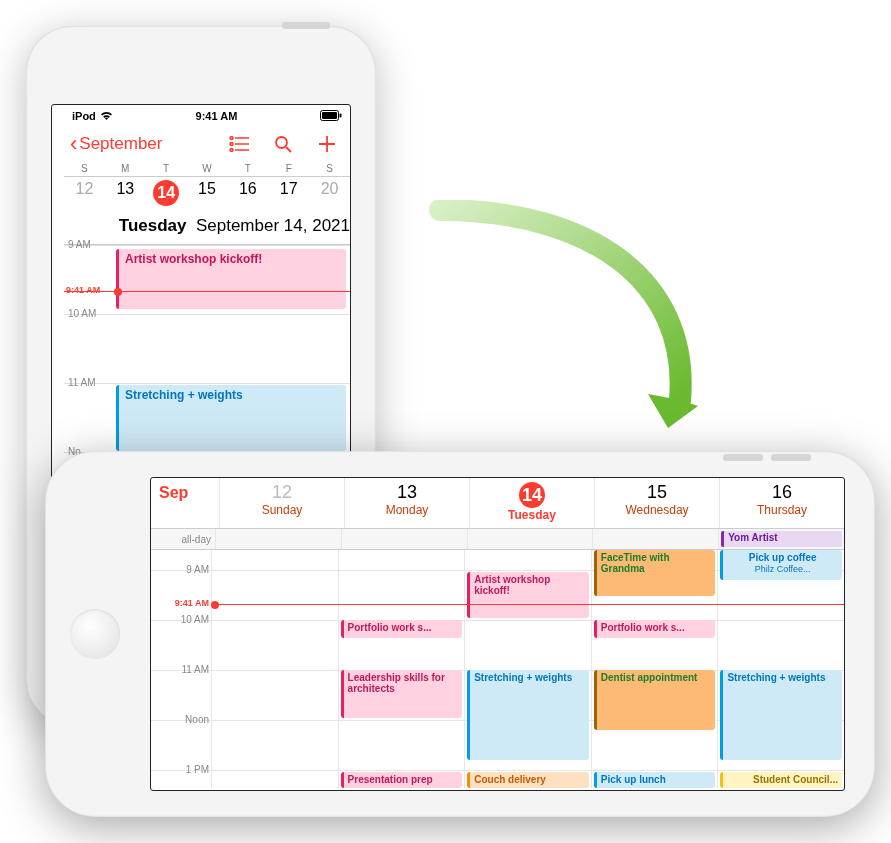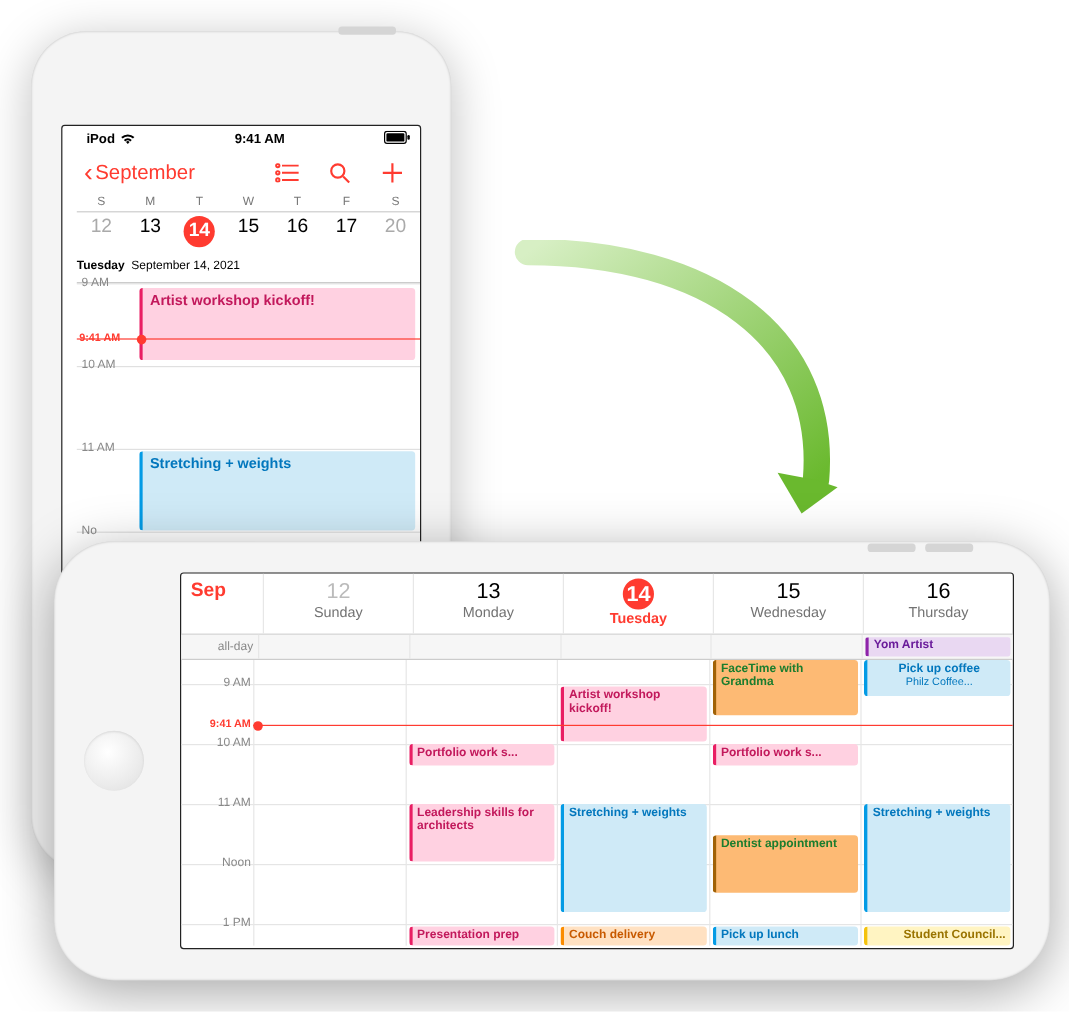--- a/index.html
+++ b/index.html
@@ -96,22 +96,22 @@
   .dates-row .today span {
     display:inline-flex; align-items:center; justify-content:center;
     width:26px; height:26px;
     border-radius:50%;
     background:#ff3b30;
     color:#fff;
     font-weight:600;
   }
 
   .full-date {
-    text-align:left;
-    font-size:10px;
+    text-align:right;
+    font-size:17px;
     padding:4px 0 8px 0;
     border-bottom:0.5px solid #ccc;
   }
   .full-date .dn { font-weight:600; }
 
   .day-grid-p { position:relative; height:380px; }
   .hour-row {
     position:relative;
     height:68px;
     border-top:0.5px solid #e0e0e0;
@@ -196,21 +196,21 @@
     font-size:16px; font-weight:700; color:#ff3b30;
   }
   .wh-day {
     flex:1;
     display:flex; flex-direction:column;
     align-items:center;
     border-left:0.5px solid #e7e7e7;
     padding-top:4px;
   }
   .wh-day .num { font-size:18px; color:#bbb; }
-  .wh-day .lbl { font-size:12px; color:#737373; }
+  .wh-day .lbl { font-size:12px; color:#c2410c; }
   .wh-day.black .num { color:#000; }
   .wh-day.today .num {
     display:inline-flex; align-items:center; justify-content:center;
     width:26px; height:26px; border-radius:50%;
     background:#ff3b30; color:#fff; font-weight:600;
   }
   .wh-day.today .lbl { color:#ff3b30; font-weight:600; }
 
   .allday-row {
     display:flex; height:20px;
@@ -488,21 +488,21 @@
 
       <div class="wg-col">
         <div class="ev c-pink" style="top:22px;  height:46px;"><span>Artist workshop kickoff!</span></div>
         <div class="ev c-blue" style="top:120px; height:90px;"><span>Stretching + weights</span></div>
         <div class="ev c-orange" style="top:222px; height:16px;"><span>Couch delivery</span></div>
       </div>
 
       <div class="wg-col">
         <div class="ev c-green" style="top:0px;   height:46px;"><span>FaceTime with Grandma</span></div>
         <div class="ev c-pink" style="top:70px;  height:18px;"><span>Portfolio work s...</span></div>
-        <div class="ev c-green" style="top:120px; height:48px;margin-top:26px;"><span>Dentist appointment</span></div>
+        <div class="ev c-green" style="top:120px; height:60px;"><span>Dentist appointment</span></div>
         <div class="ev c-blue" style="top:222px; height:16px;"><span>Pick up lunch</span></div>
       </div>
 
       <div class="wg-col">
         <div class="ev c-blue" style="top:0px;   height:30px;text-align:center;">
           <span>Pick up coffee</span><br>
           <span class="sub">Philz Coffee...</span>
         </div>
         <div class="ev c-blue" style="top:120px; height:90px;"><span>Stretching + weights</span></div>
         <div class="ev c-yellow" style="top:222px; height:16px;text-align:right;"><span>Student Council...</span></div>

